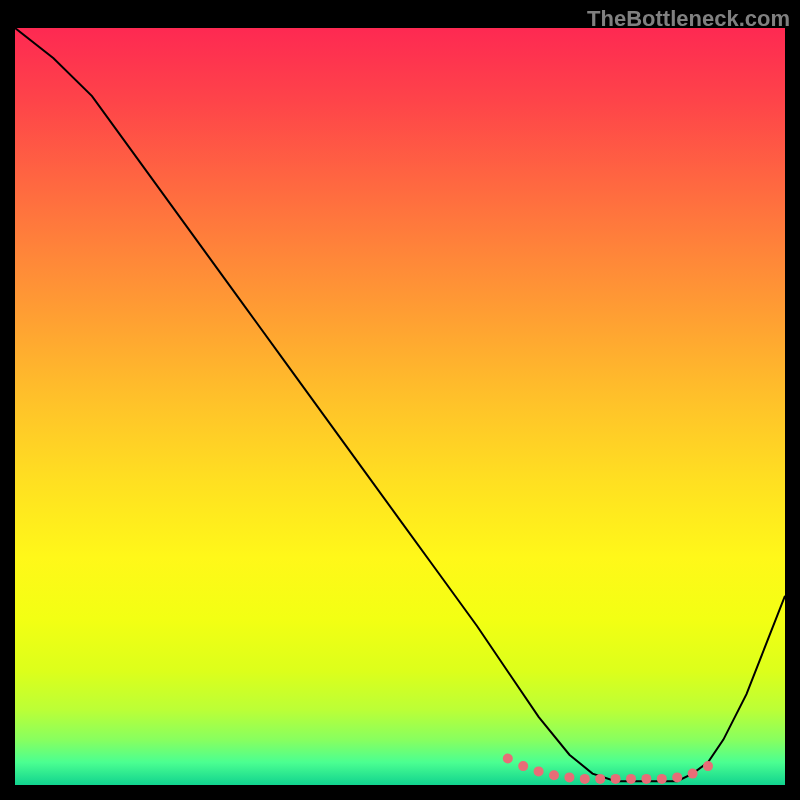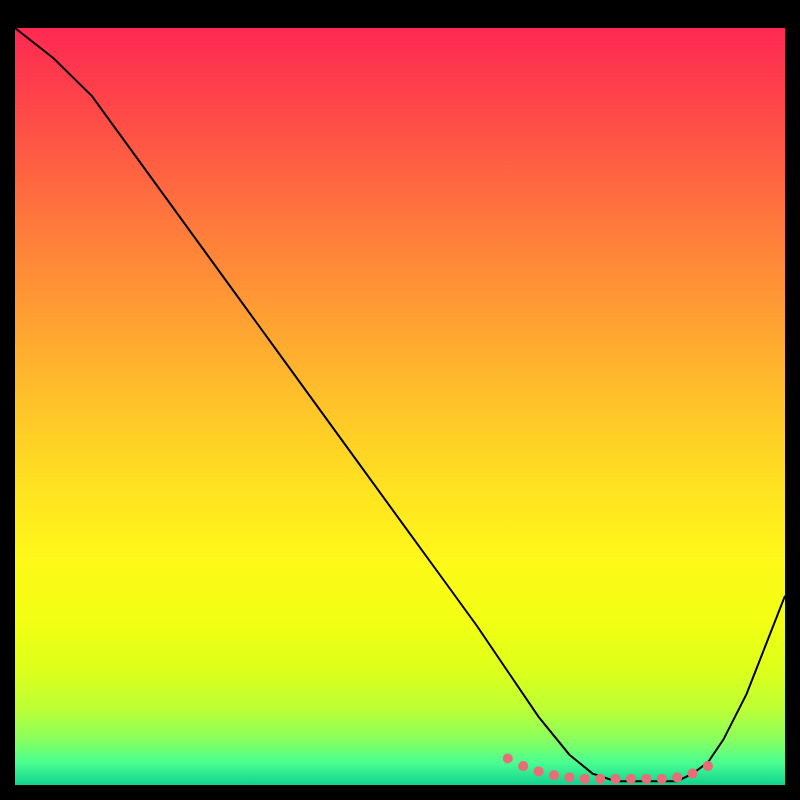--- a/index.html
+++ b/index.html
@@ -69,20 +69,21 @@
     stroke-width: 2;
   }
   .dots circle {
     fill: #e86d77;
   }
 </style>
 </head>
 <body>
 
 <div class="container">
+  <div class="watermark">TheBottleneck.com</div>
   <div class="plot-area">
     <div class="gradient-bg"></div>
     <svg class="overlay" viewBox="0 0 770 757" preserveAspectRatio="none">
       <path class="curve" id="curve-path" d="M0.0 0.0 L38.5 30.3 L77.0 68.1 L115.5 121.1 L154.0 174.1 L192.5 227.1 L231.0 280.1 L269.5 333.1 L308.0 386.1 L346.5 439.1 L385.0 492.1 L423.5 545.0 L462.0 598.0 L492.8 643.5 L523.6 688.9 L554.4 726.7 L577.5 745.6 L600.6 753.2 L616.0 753.2 L631.4 753.2 L646.8 753.2 L662.2 753.2 L677.6 745.6 L693.0 734.3 L708.4 711.6 L731.5 666.2 L770.0 567.8"></path>
       <g class="dots" id="dots-group">
           <circle cx="492.8" cy="730.5" r="5"></circle>
           <circle cx="508.2" cy="738.1" r="5"></circle>
           <circle cx="523.6" cy="743.4" r="5"></circle>
           <circle cx="539.0" cy="747.2" r="5"></circle>
           <circle cx="554.4" cy="749.4" r="5"></circle>

